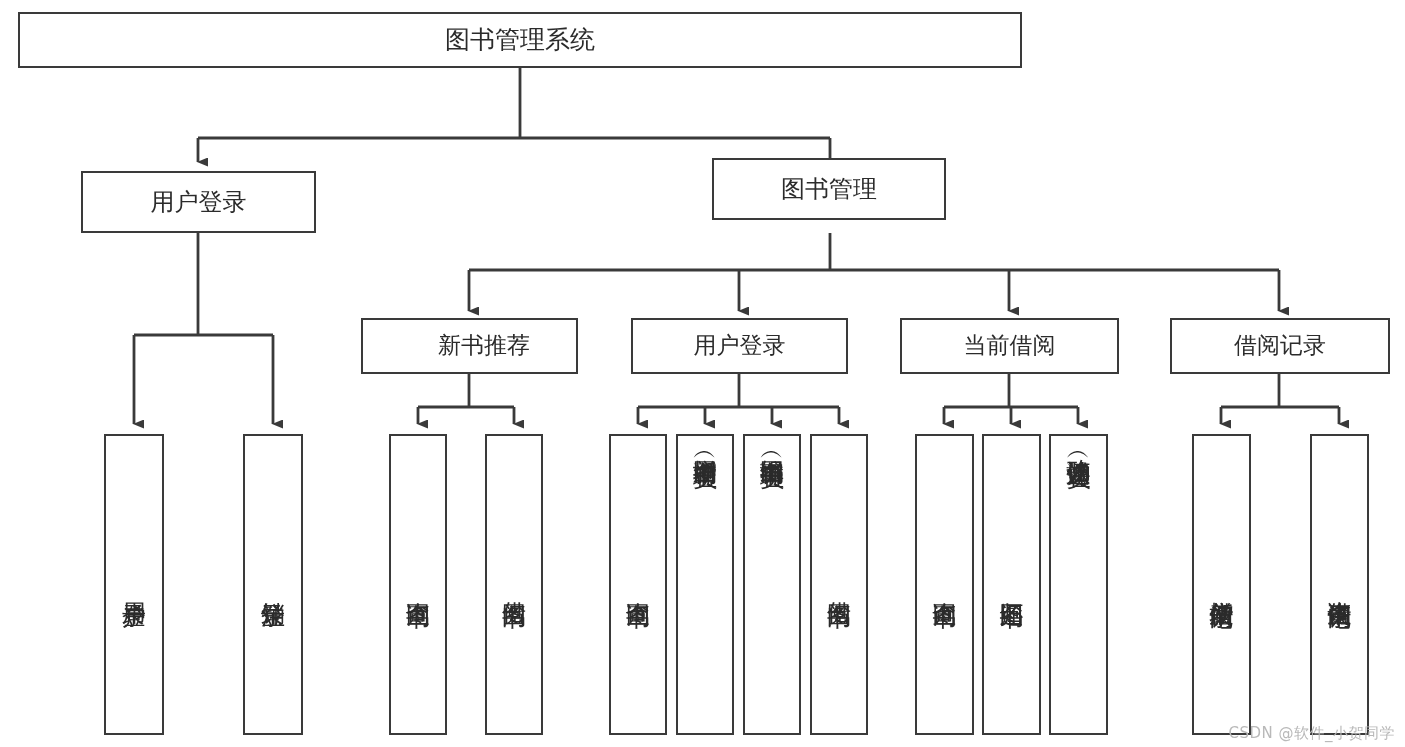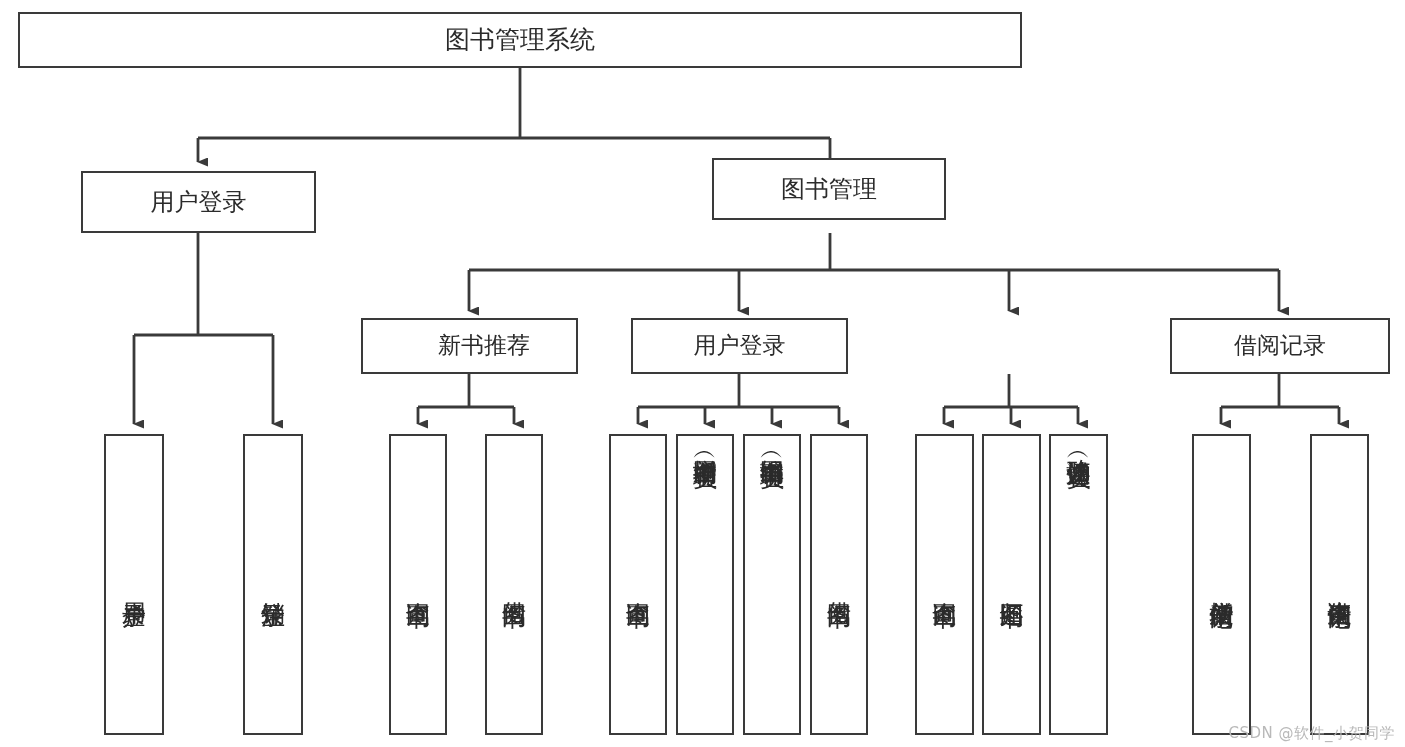--- a/index.html
+++ b/index.html
@@ -138,20 +138,23 @@
   </div>
 
   <div class="node-box level-2" style="left:361px; top:318px; width:217px; height:56px;padding-left:29px;">
     <span class="node-label">新书推荐</span>
   </div>
 
   <div class="node-box level-2" style="left:631px; top:318px; width:217px; height:56px;">
     <span class="node-label">用户登录</span>
   </div>
 
+  <div class="node-box level-2" style="left:900px; top:318px; width:219px; height:56px;">
+    <span class="node-label">当前借阅</span>
+  </div>
 
   <div class="node-box level-2" style="left:1170px; top:318px; width:220px; height:56px;">
     <span class="node-label">借阅记录</span>
   </div>
 
   <div class="node-box leaf leaf-center" style="left:104px; top:434px; width:60px; height:301px;">
     <span class="node-label">用户登录</span>
   </div>
 
   <div class="node-box leaf leaf-center" style="left:243px; top:434px; width:60px; height:301px;">

